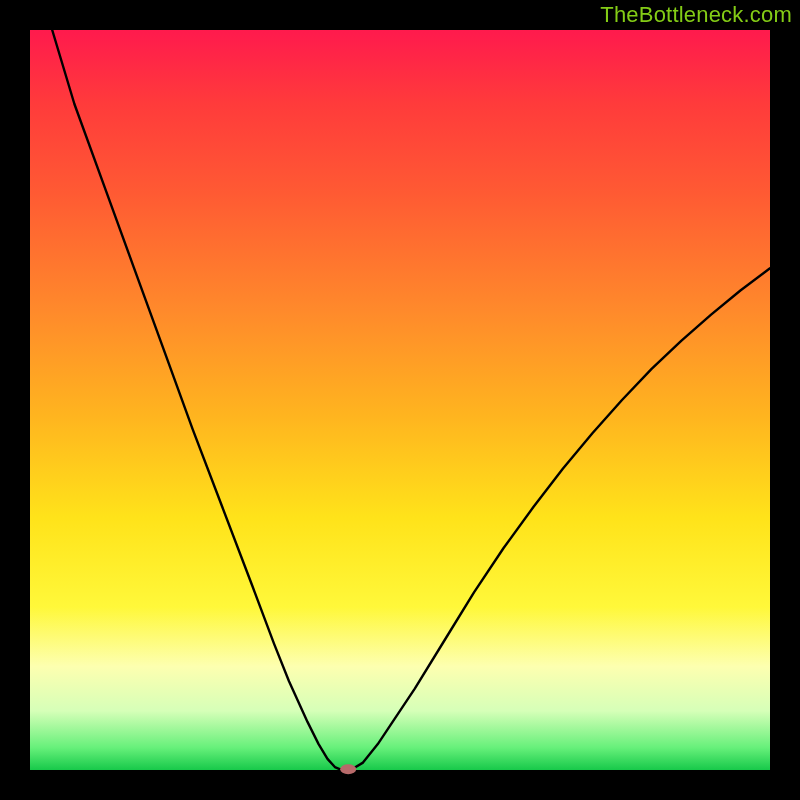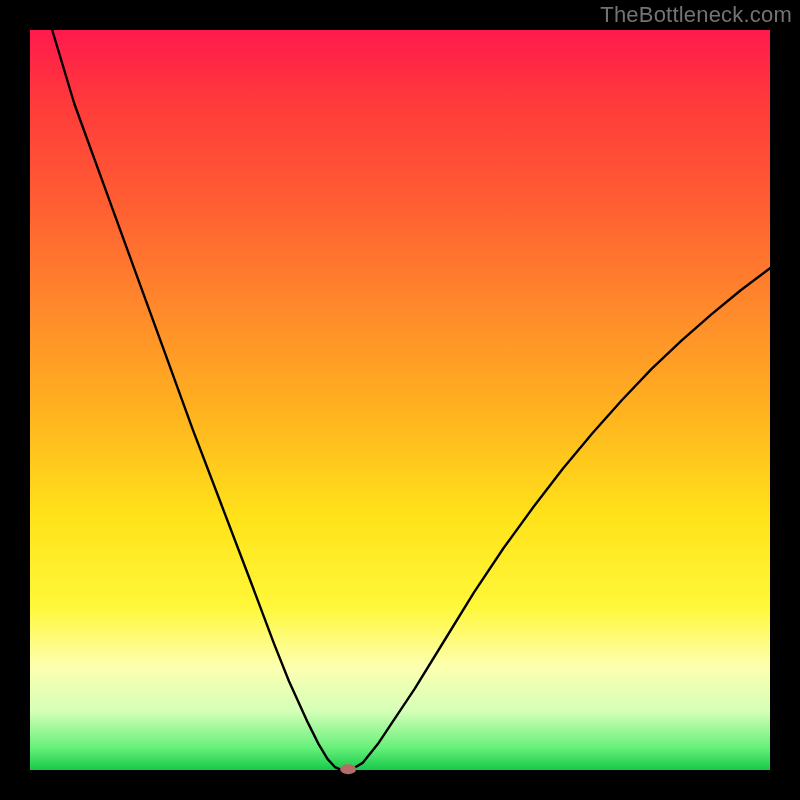--- a/index.html
+++ b/index.html
@@ -13,21 +13,21 @@
   .frame {
     position: relative;
     width: 800px;
     height: 800px;
     background: #000;
   }
   .watermark {
     position: absolute;
     top: 2px;
     right: 8px;
-    color: #737373;
+    color: #84cc16;
     font-size: 22px;
     font-weight: 400;
     letter-spacing: 0.2px;
     z-index: 5;
   }
   .plot-area {
     position: absolute;
     left: 30px;
     top: 30px;
     width: 740px;

